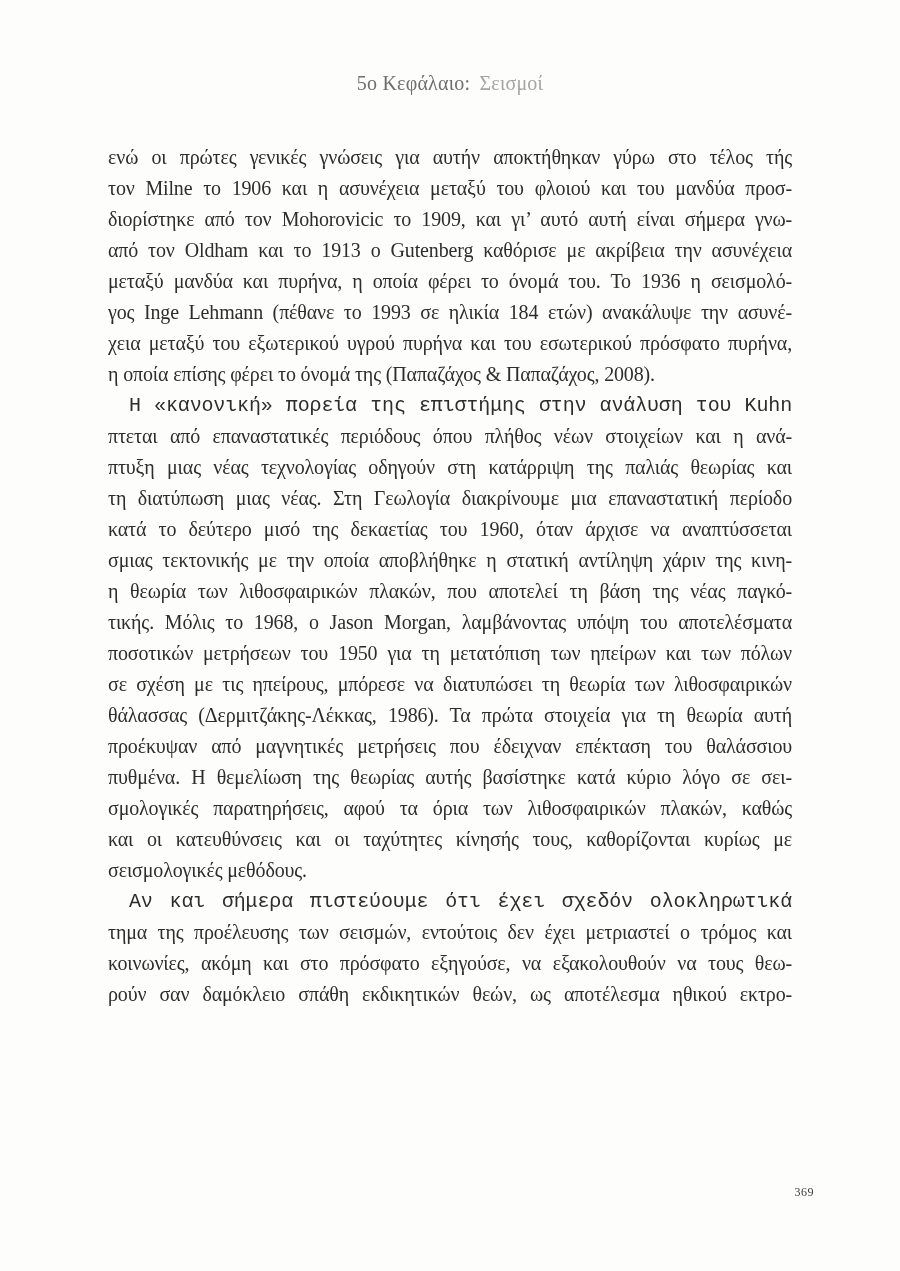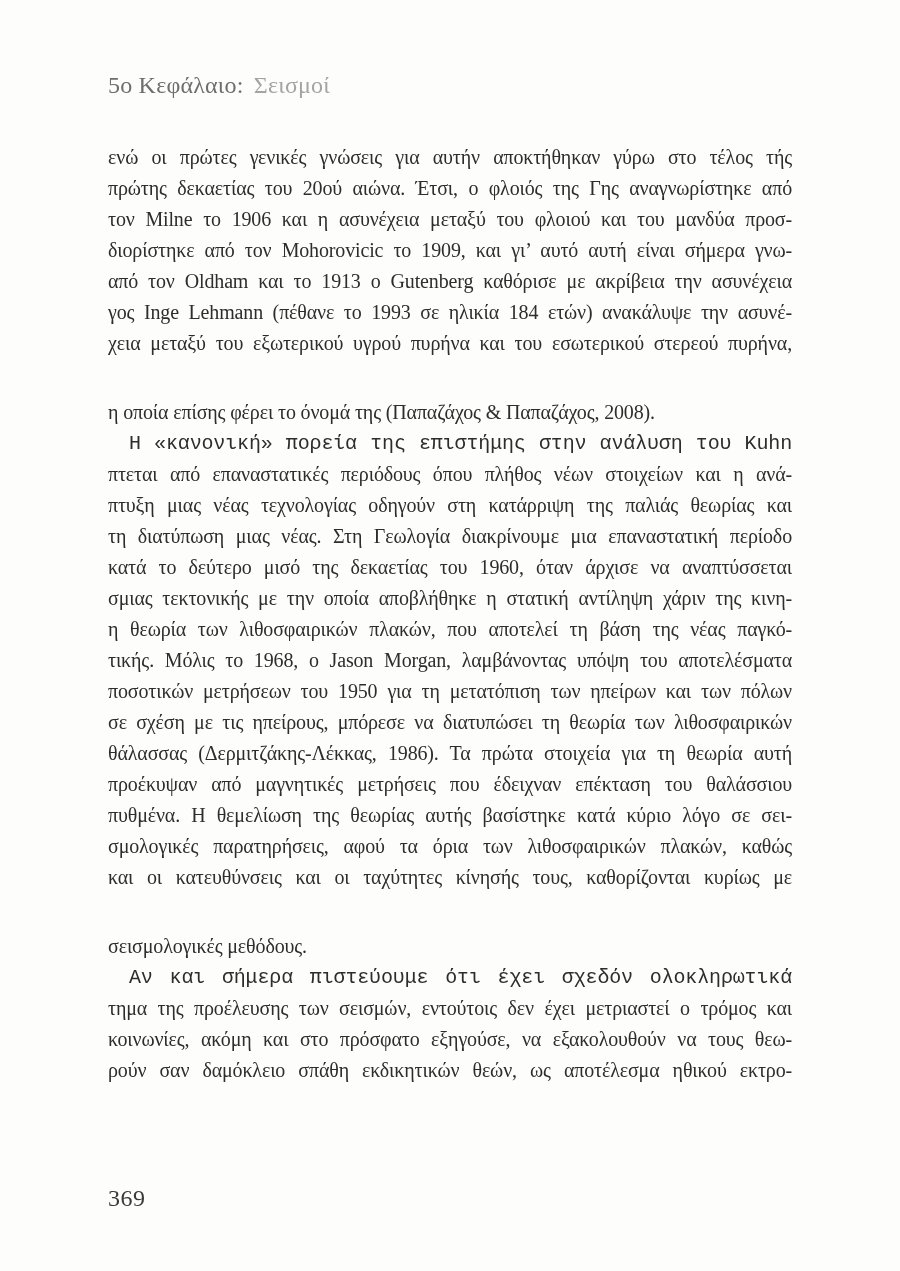--- a/index.html
+++ b/index.html
@@ -13,22 +13,22 @@
     height: 1271px;
     background: #fdfdfc;
     overflow: hidden;
     font-family: "Liberation Serif", "DejaVu Serif", serif;
   }
   .running-head {
     position: absolute;
     top: 72px;
     left: 108px;
     width: 684px;
-    text-align: left;
-    font-size: 24px;
+    text-align: center;
+    font-size: 20px;
     letter-spacing: 0.2px;
     white-space: nowrap;
   }
   .running-head .chap-label { color: #6e6e6e; }
   .running-head .chap-title { color: #a4a4a2; margin-left: 4px; }
   .body-text {
     position: absolute;
     top: 142px;
     left: 108px;
     width: 684px;
@@ -36,51 +36,51 @@
     line-height: 31px;
     color: #2d2d2b;
     letter-spacing: -0.15px;
   }
   .line {
     text-align: justify;
     text-align-last: justify;
     height: 31px;
     overflow: hidden;
   }
-  .line.lastline { text-align-last: left; margin-top: 38px; }
+  .line.lastline { text-align-last: left; }
   .line.indent { text-indent: 21px; font-family: Liberation Mono, monospace; }
   .folio {
     position: absolute;
     top: 1185px;
     left: 108px;
     width: 706px;
-    text-align: left;
-    font-size: 24px;
+    text-align: right;
+    font-size: 12px;
     color: #3a3a38;
     letter-spacing: 0.5px;
   }
 </style>
 </head>
 <body>
 
 <div class="page">
 
   <div class="running-head">
     <span class="chap-label">5ο Κεφάλαιο:</span>
     <span class="chap-title">Σεισμοί</span>
   </div>
 
   <div class="body-text" id="body-text">
       <div class="line">ενώ οι πρώτες γενικές γνώσεις για αυτήν αποκτήθηκαν γύρω στο τέλος τής</div>
-      <div class="line">πρώτης δεκαετίας του 20ού αιώνα. Έτσι, ο φλοιός της Γης αναγνωρίστηκε από</div>
       <div class="line">τον Milne το 1906 και η ασυνέχεια μεταξύ του φλοιού και του μανδύα προσ-</div>
       <div class="line">διορίστηκε από τον Mohorovicic το 1909, και γι’ αυτό αυτή είναι σήμερα γνω-</div>
       <div class="line">από τον Oldham και το 1913 ο Gutenberg καθόρισε με ακρίβεια την ασυνέχεια</div>
+      <div class="line">μεταξύ μανδύα και πυρήνα, η οποία φέρει το όνομά του. Το 1936 η σεισμολό-</div>
       <div class="line">γος Inge Lehmann (πέθανε το 1993 σε ηλικία 184 ετών) ανακάλυψε την ασυνέ-</div>
-      <div class="line">χεια μεταξύ του εξωτερικού υγρού πυρήνα και του εσωτερικού στερεού πυρήνα,</div>
+      <div class="line">χεια μεταξύ του εξωτερικού υγρού πυρήνα και του εσωτερικού πρόσφατο πυρήνα,</div>
       <div class="line lastline">η οποία επίσης φέρει το όνομά της (Παπαζάχος &amp; Παπαζάχος, 2008).</div>
       <div class="line indent">Η «κανονική» πορεία της επιστήμης στην ανάλυση του Kuhn (1970) διακό-</div>
       <div class="line">πτεται από επαναστατικές περιόδους όπου πλήθος νέων στοιχείων και η ανά-</div>
       <div class="line">πτυξη μιας νέας τεχνολογίας οδηγούν στη κατάρριψη της παλιάς θεωρίας και</div>
       <div class="line">τη διατύπωση μιας νέας. Στη Γεωλογία διακρίνουμε μια επαναστατική περίοδο</div>
       <div class="line">κατά το δεύτερο μισό της δεκαετίας του 1960, όταν άρχισε να αναπτύσσεται</div>
       <div class="line">σμιας τεκτονικής με την οποία αποβλήθηκε η στατική αντίληψη χάριν της κινη-</div>
       <div class="line">η θεωρία των λιθοσφαιρικών πλακών, που αποτελεί τη βάση της νέας παγκό-</div>
       <div class="line">τικής. Μόλις το 1968, ο Jason Morgan, λαμβάνοντας υπόψη του αποτελέσματα</div>
       <div class="line">ποσοτικών μετρήσεων του 1950 για τη μετατόπιση των ηπείρων και των πόλων</div>

